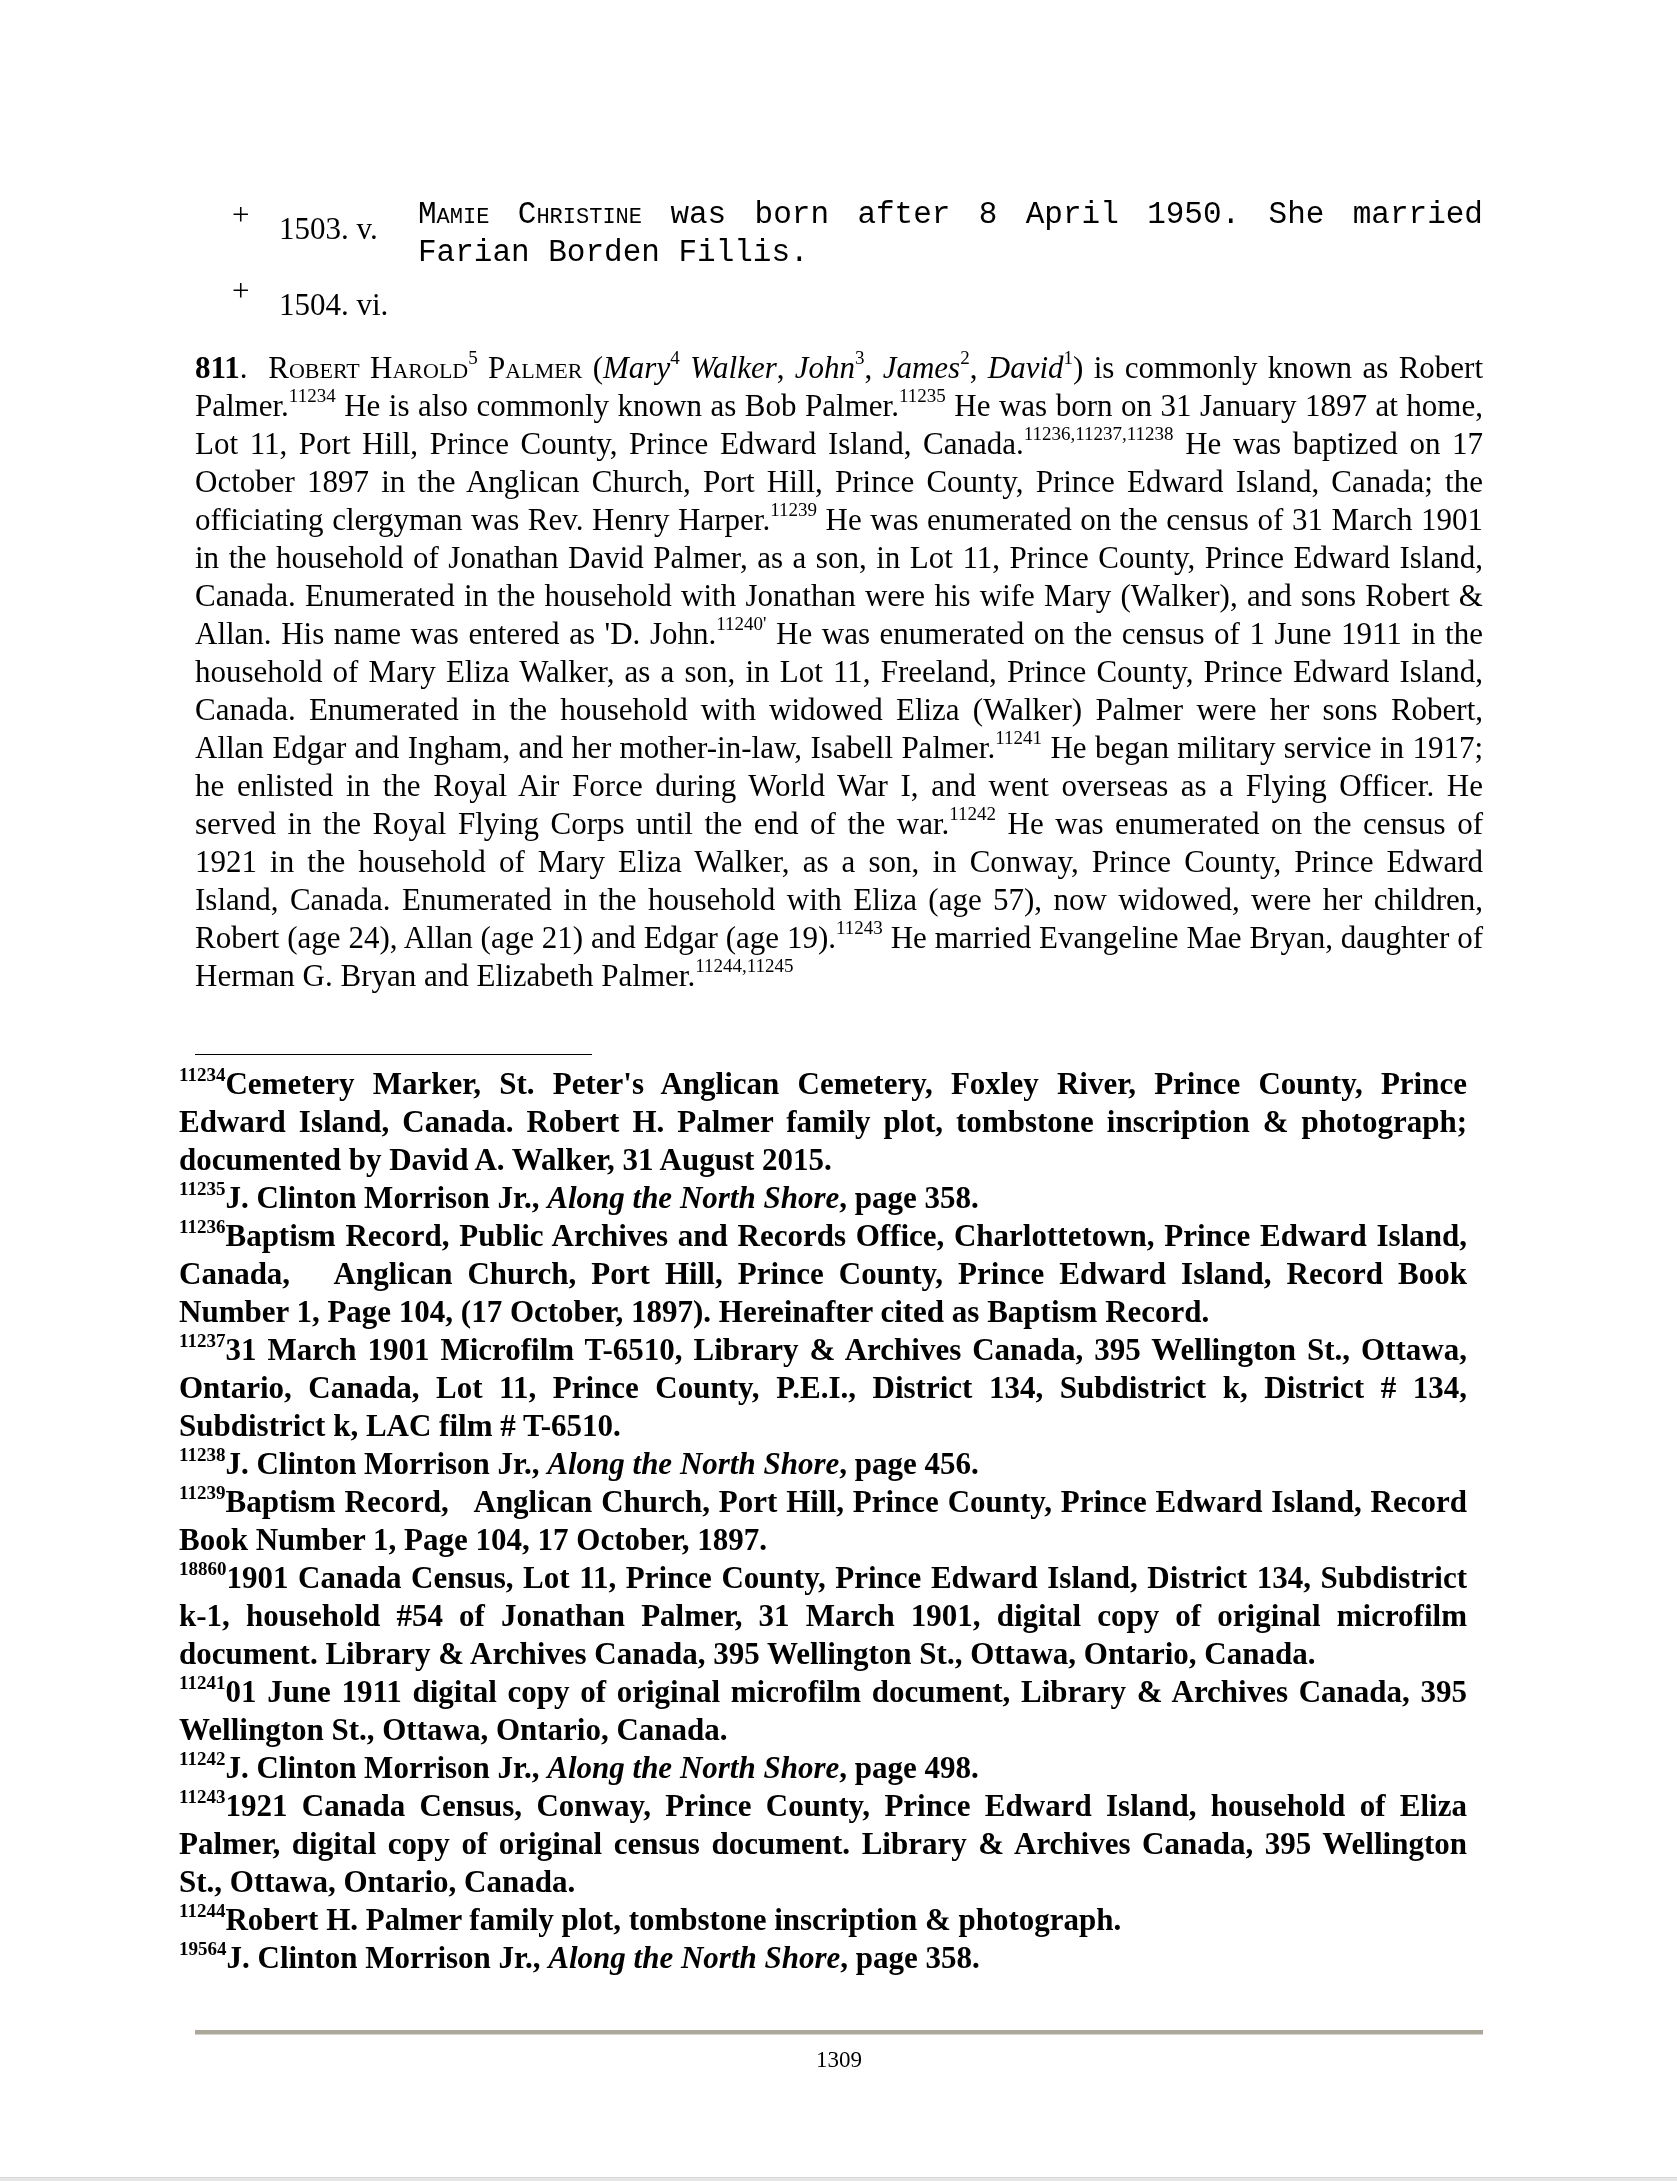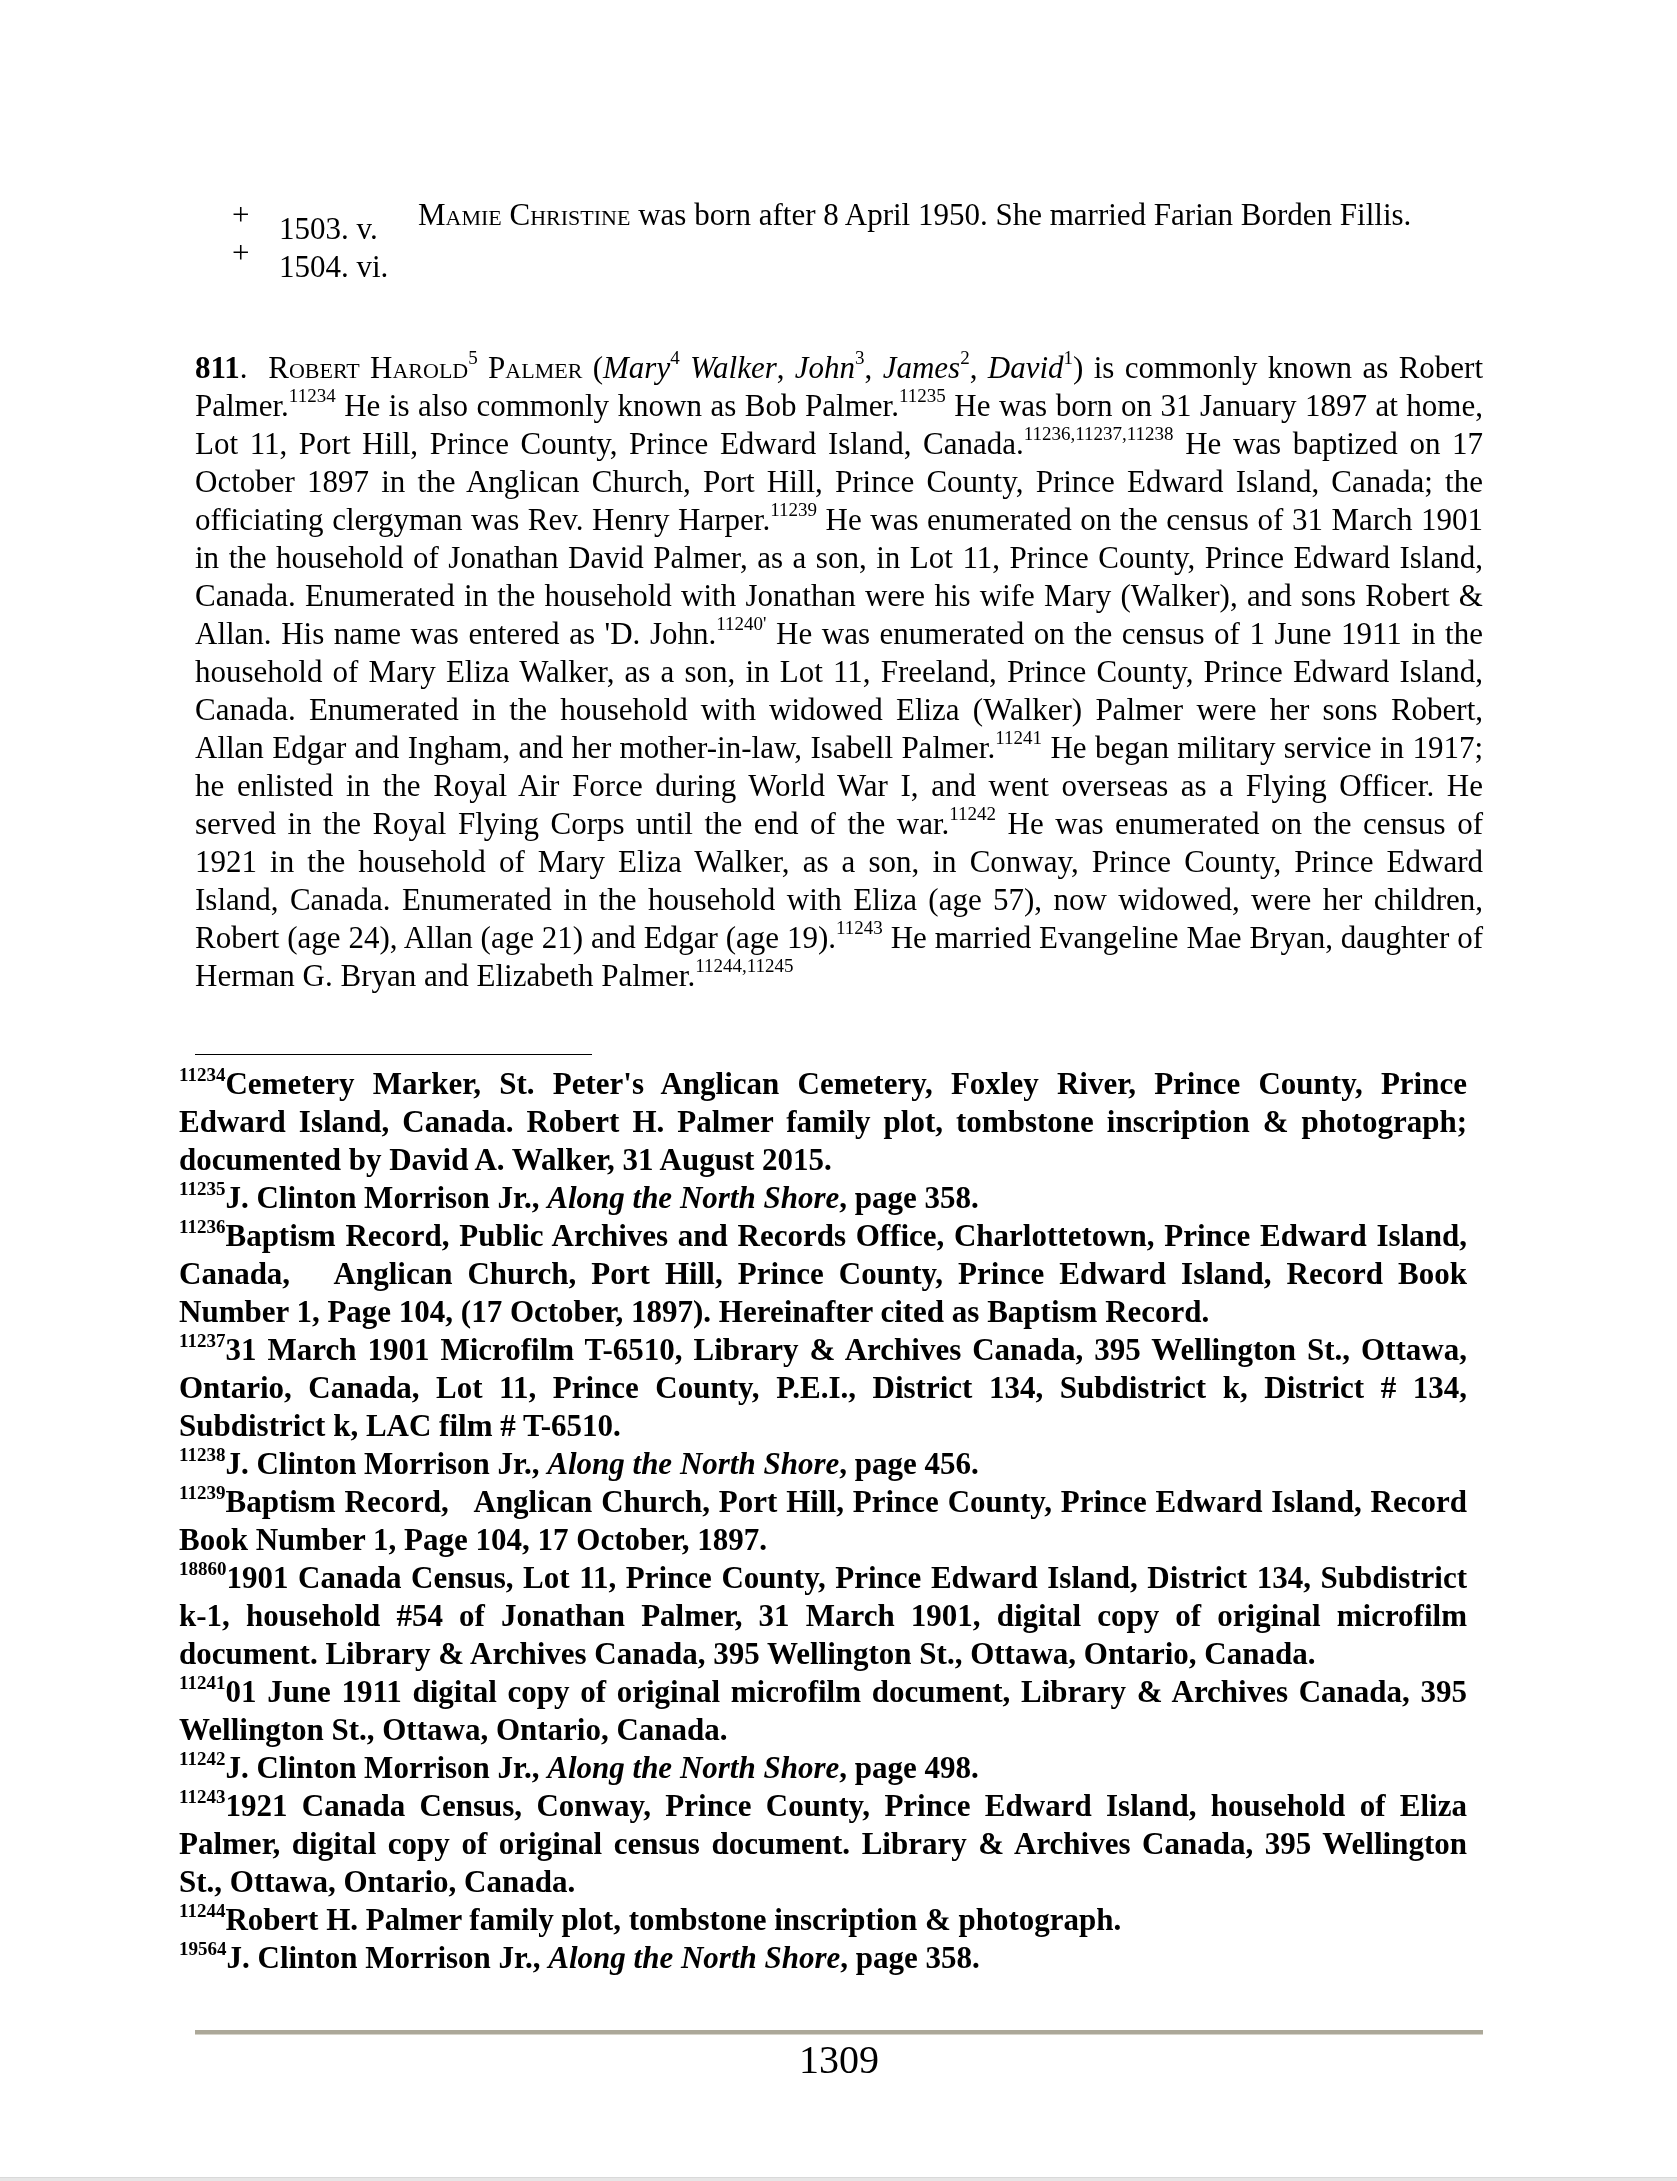--- a/index.html
+++ b/index.html
@@ -12,34 +12,34 @@
   .text { font-size: 31px; line-height: 38px; }
   .sc { font-variant: small-caps; }
   sup { font-size: 19px; line-height: 0; position: relative; top: -2.7px; vertical-align: super; }
   .fnsup { font-size: 19px; vertical-align: super; line-height: 0; position: relative; top: -1.8px; }
 
   
   .child-list { position: absolute; left: 195px; top: 196px; width: 1288px; }
   .child { position: relative; display: block; }
   .child .plus { position: absolute; left: 37px; top: 0; }
   .child .num { position: absolute; left: 84px; top: 14px; font-family: Liberation Serif, serif; }
-  .child .body { display: block; margin-left: 223px; text-align: justify; }
+  .child .body { display: block; margin-left: 223px; text-align: justify; font-family: Liberation Mono, monospace; }
 
   
   .main-para { position: absolute; left: 195px; top: 349px; width: 1288px; text-align: justify; }
   .main-para .id { font-weight: bold; }
 
   
   .fn-sep { position: absolute; left: 195px; top: 1054px; width: 397px; height: 0; border-top: 1.8px solid #000; }
   .footnotes { position: absolute; left: 179px; top: 1065px; width: 1288px; font-weight: bold; }
   .footnote { display: block; text-align: justify; }
 
   
   .footer-rule { position: absolute; left: 195px; top: 2030px; width: 1288px; height: 3.7px; background: #aca899; border-bottom: 0.9px solid #d6d3ca; }
-  .page-num { position: absolute; left: 0; top: 2041px; width: 1678px; text-align: center; font-size: 40px; line-height: 37px; }
+  .page-num { position: absolute; left: 0; top: 2041px; width: 1678px; text-align: center; font-size: 23px; line-height: 37px; }
 </style>
 </head>
 <body>
 
 <div class="page">
 
   <div class="child-list text">
     <div class="child">
       <span class="plus">+</span>
       <span class="num">1503. v.</span>

